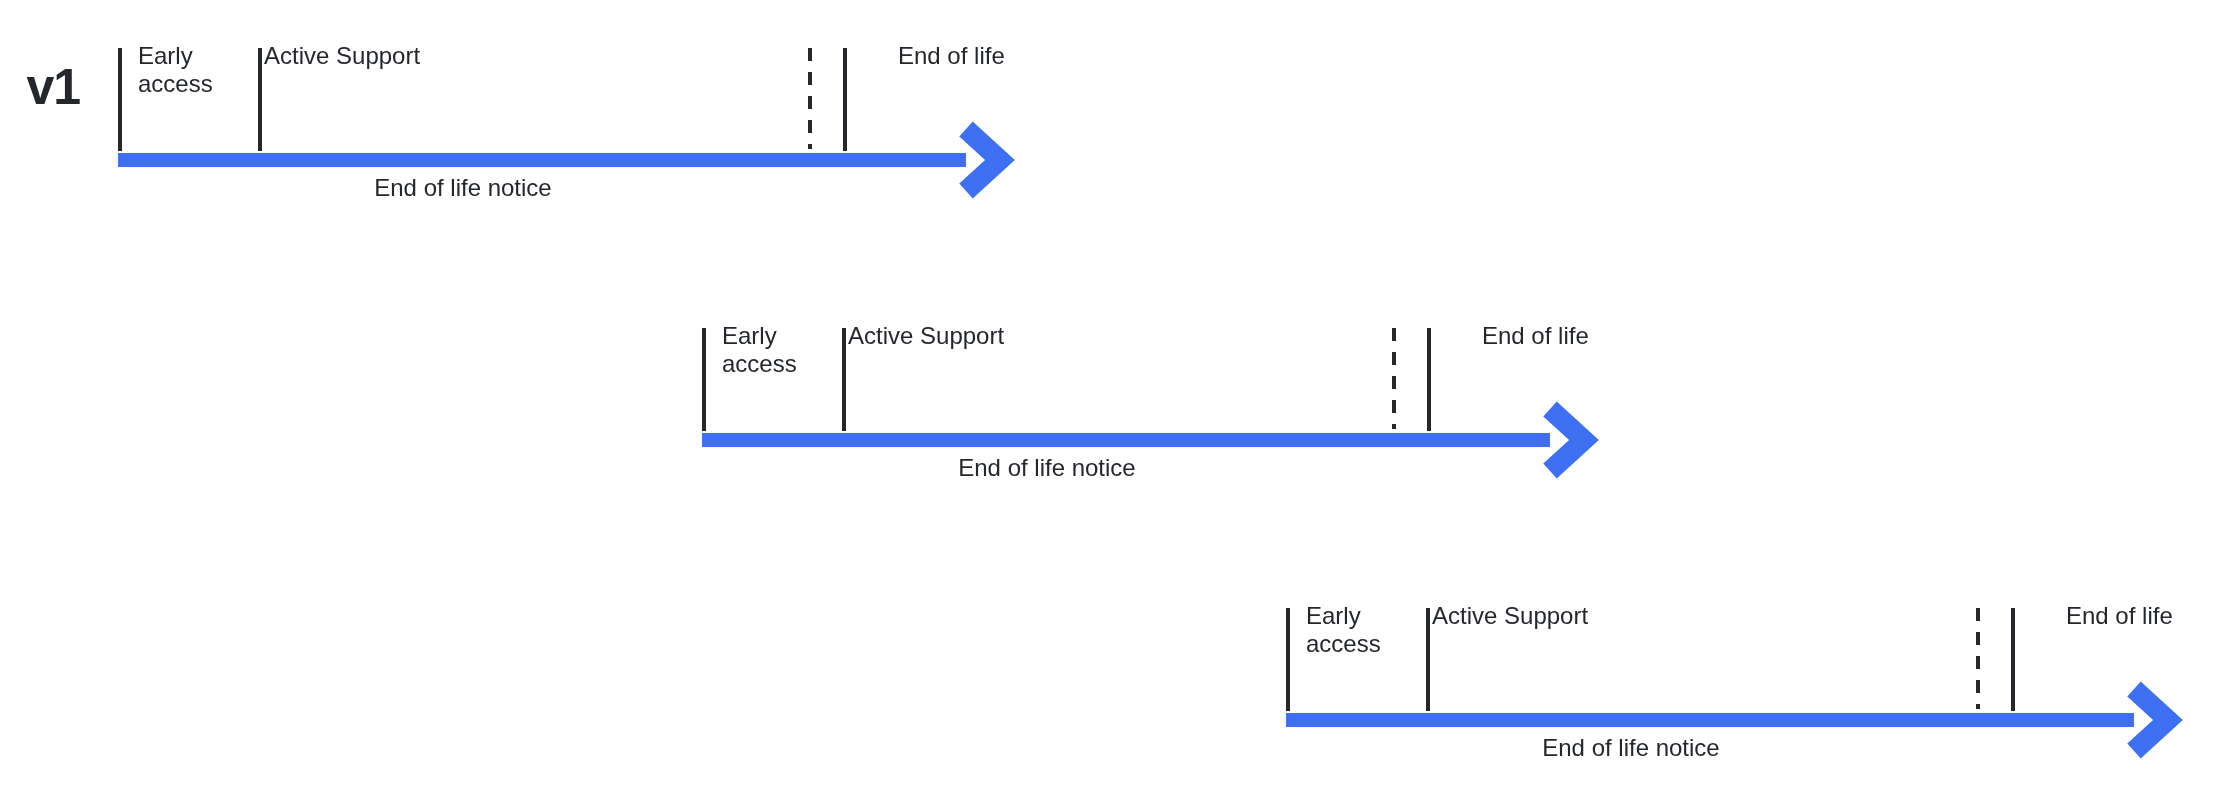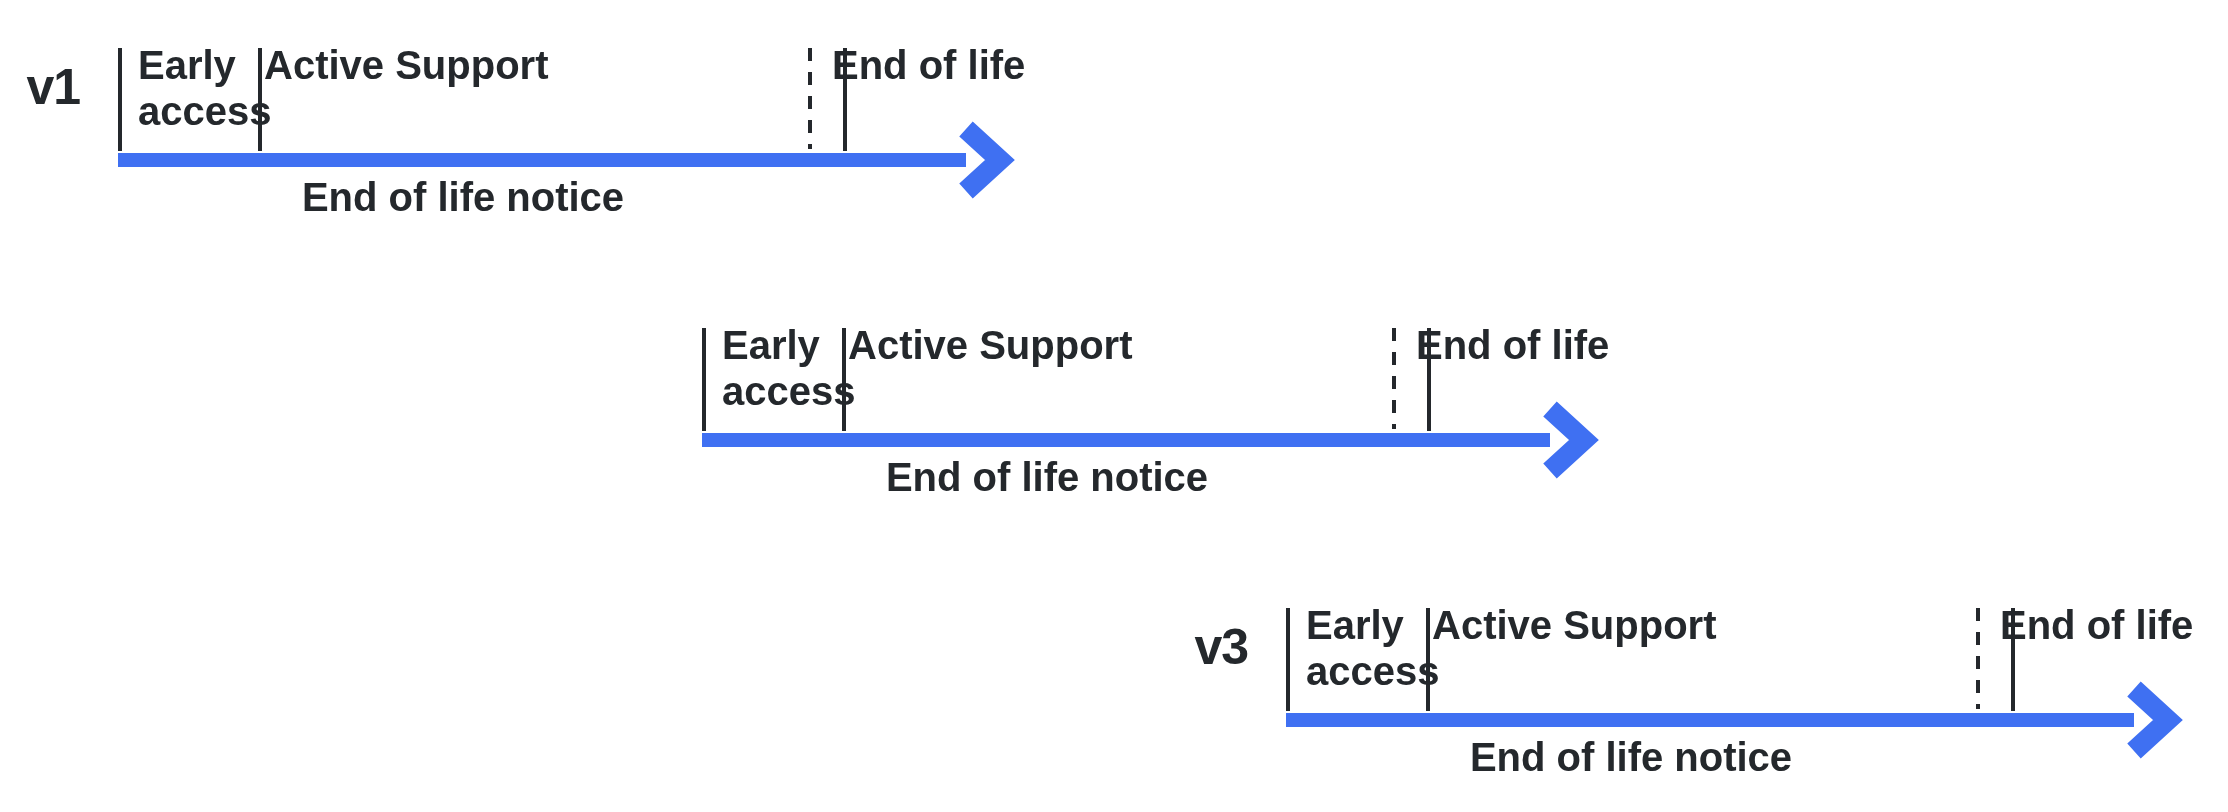--- a/index.html
+++ b/index.html
@@ -75,27 +75,27 @@
   .arrowhead {
     position: absolute;
     left: 842px;
     top: 72px;
     width: 64px;
     height: 80px;
     overflow: visible;
   }
   .plabel {
     position: absolute;
-    font-size: 40px;
-    font-weight: 700;
+    font-size: 24px;
+    font-weight: 400;
     line-height: 1.15;
   }
   .label-early  { left: 20px;  top: -6px; width: 112px; }
   .label-active { left: 146px; top: -6px; white-space: nowrap; }
-  .label-eol    { left: 714px; top: -6px; white-space: nowrap; }
+  .label-eol    { left: 780px; top: -6px; white-space: nowrap; }
   .label-notice {
     left: 0;
     top: 126px;
     width: 690px;
     text-align: center;
     white-space: nowrap;
   }
 </style>
 </head>
 <body>
@@ -127,21 +127,20 @@
     <svg class="arrowhead" viewBox="0 0 64 80">
       <polyline points="6,9 40,40 6,71" fill="none" style="stroke: var(--accent);" stroke-width="20" stroke-linejoin="miter"></polyline>
     </svg>
     <div class="plabel label-early">Early access</div>
     <div class="plabel label-active">Active Support</div>
     <div class="plabel label-eol">End of life</div>
     <div class="plabel label-notice">End of life notice</div>
   </div>
 
   <div class="row row-2">
-    <div class="vlabel">v3</div>
     <div class="tick tick-start"></div>
     <div class="tick tick-mid"></div>
     <div class="dashed-tick"></div>
     <div class="tick tick-eol"></div>
     <div class="bar"></div>
     <svg class="arrowhead" viewBox="0 0 64 80">
       <polyline points="6,9 40,40 6,71" fill="none" style="stroke: var(--accent);" stroke-width="20" stroke-linejoin="miter"></polyline>
     </svg>
     <div class="plabel label-early">Early access</div>
     <div class="plabel label-active">Active Support</div>

